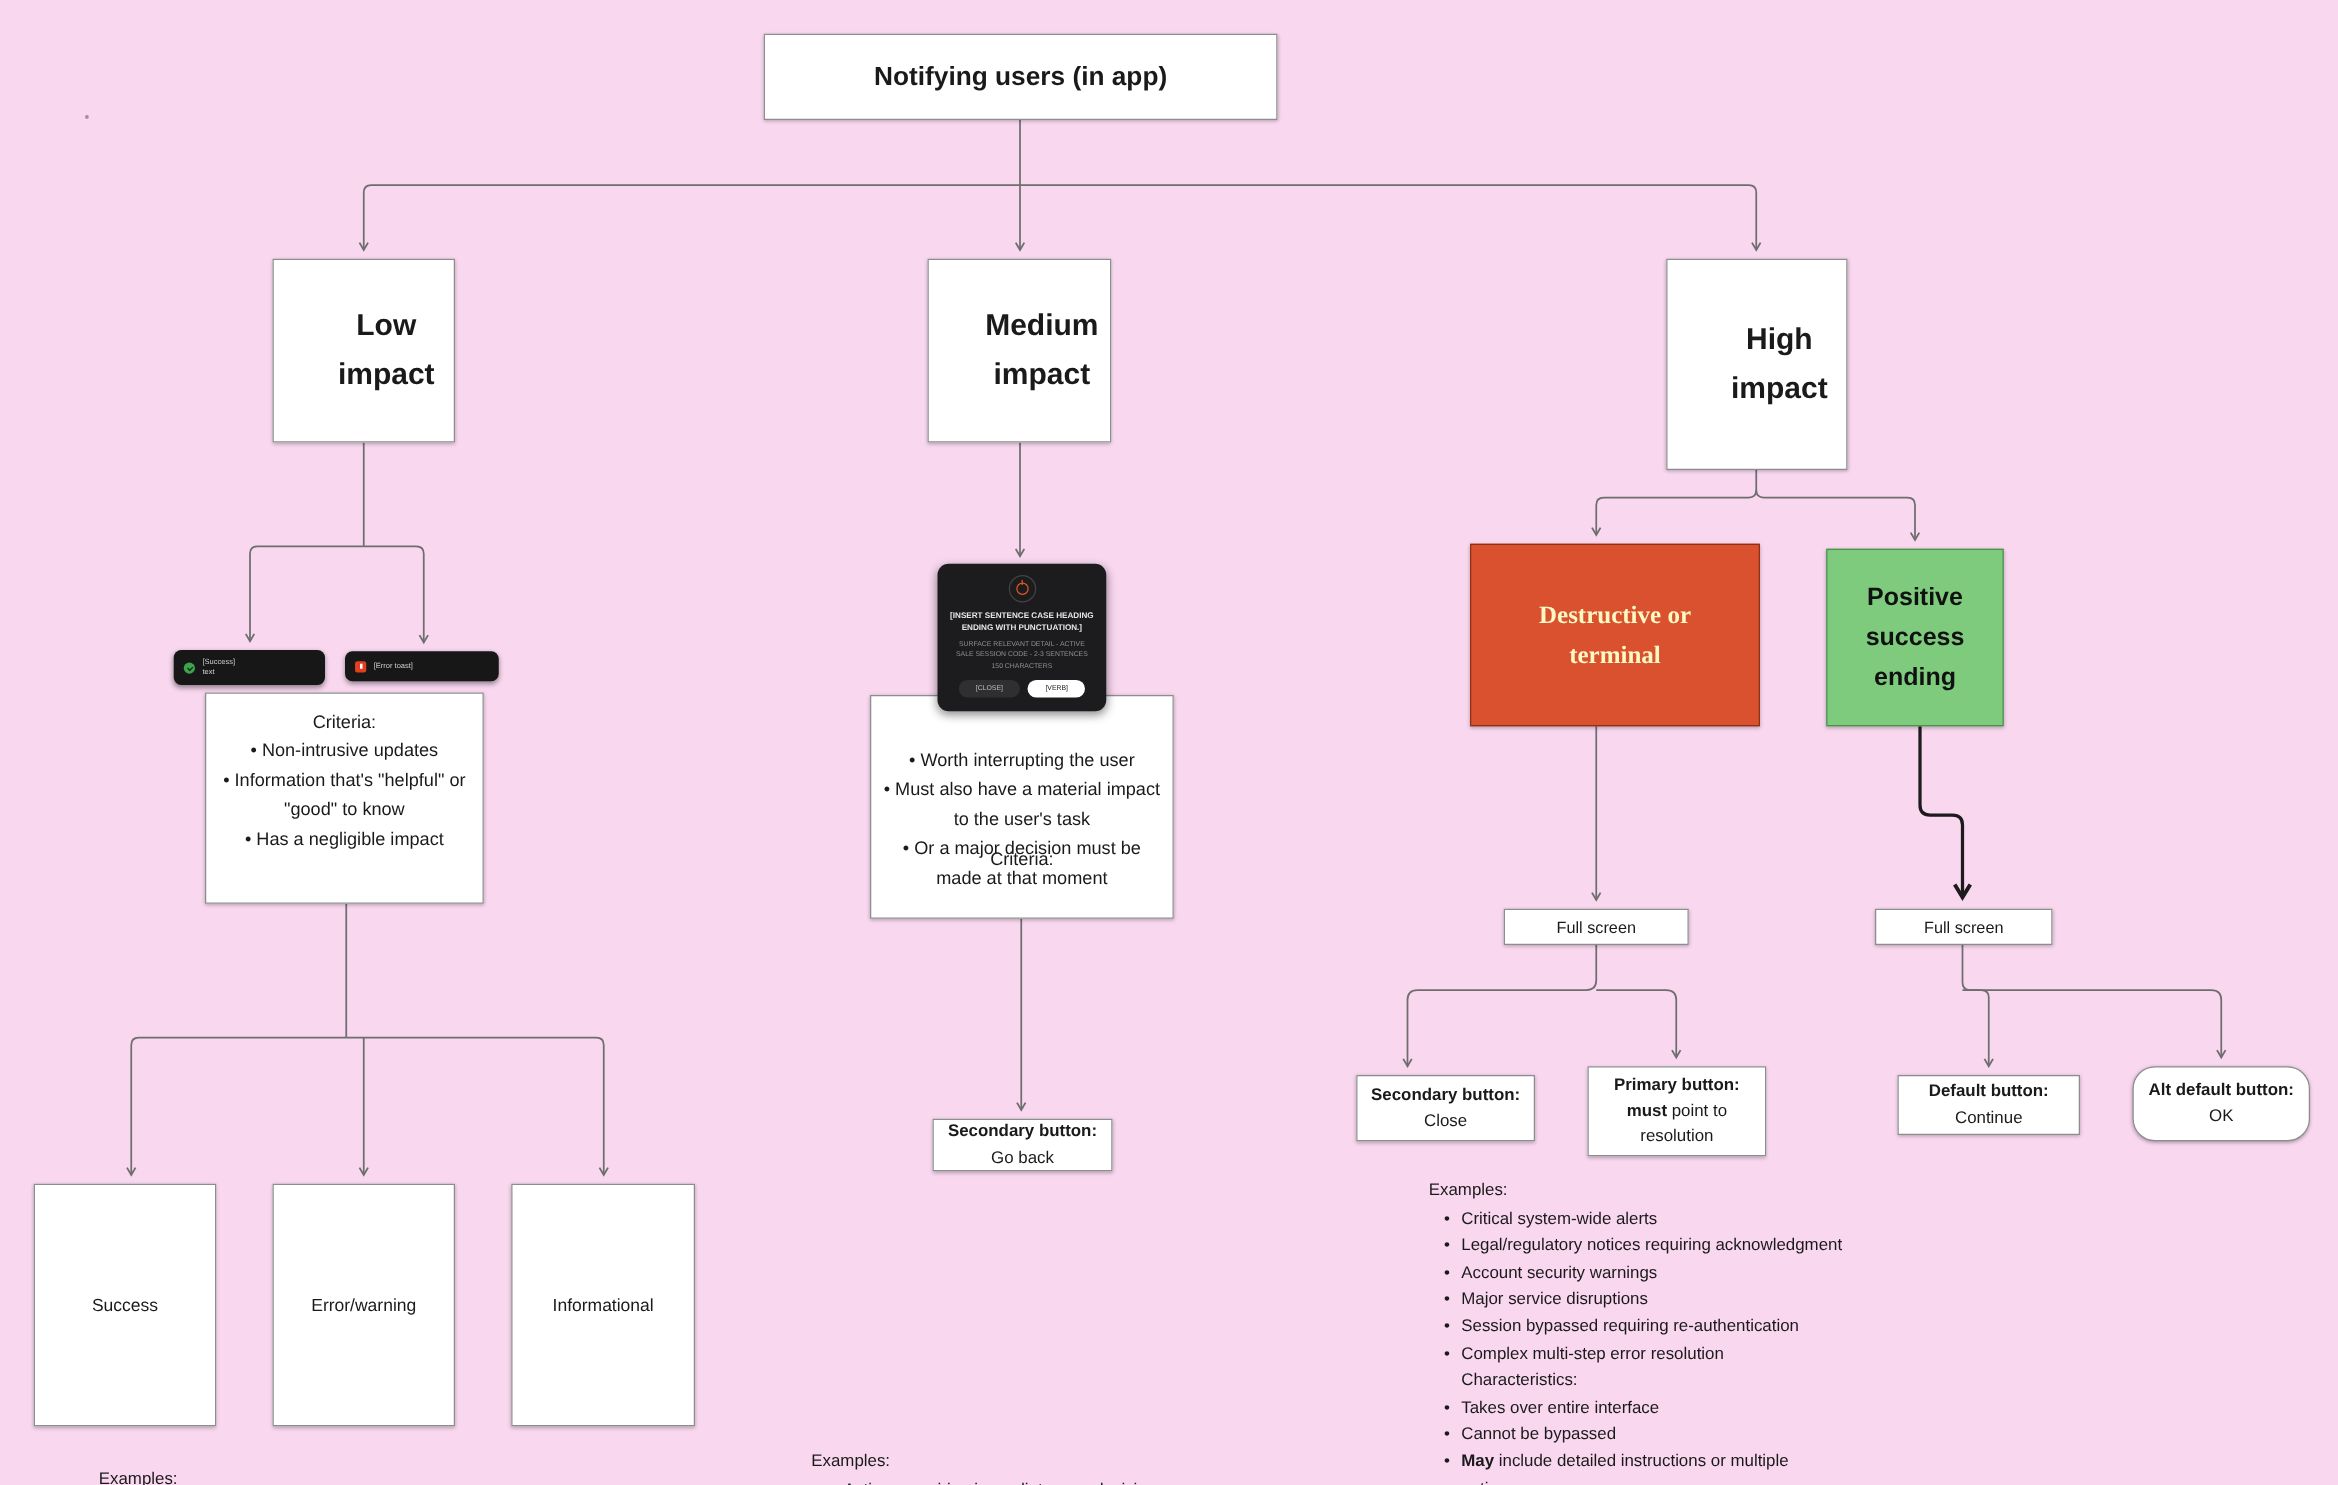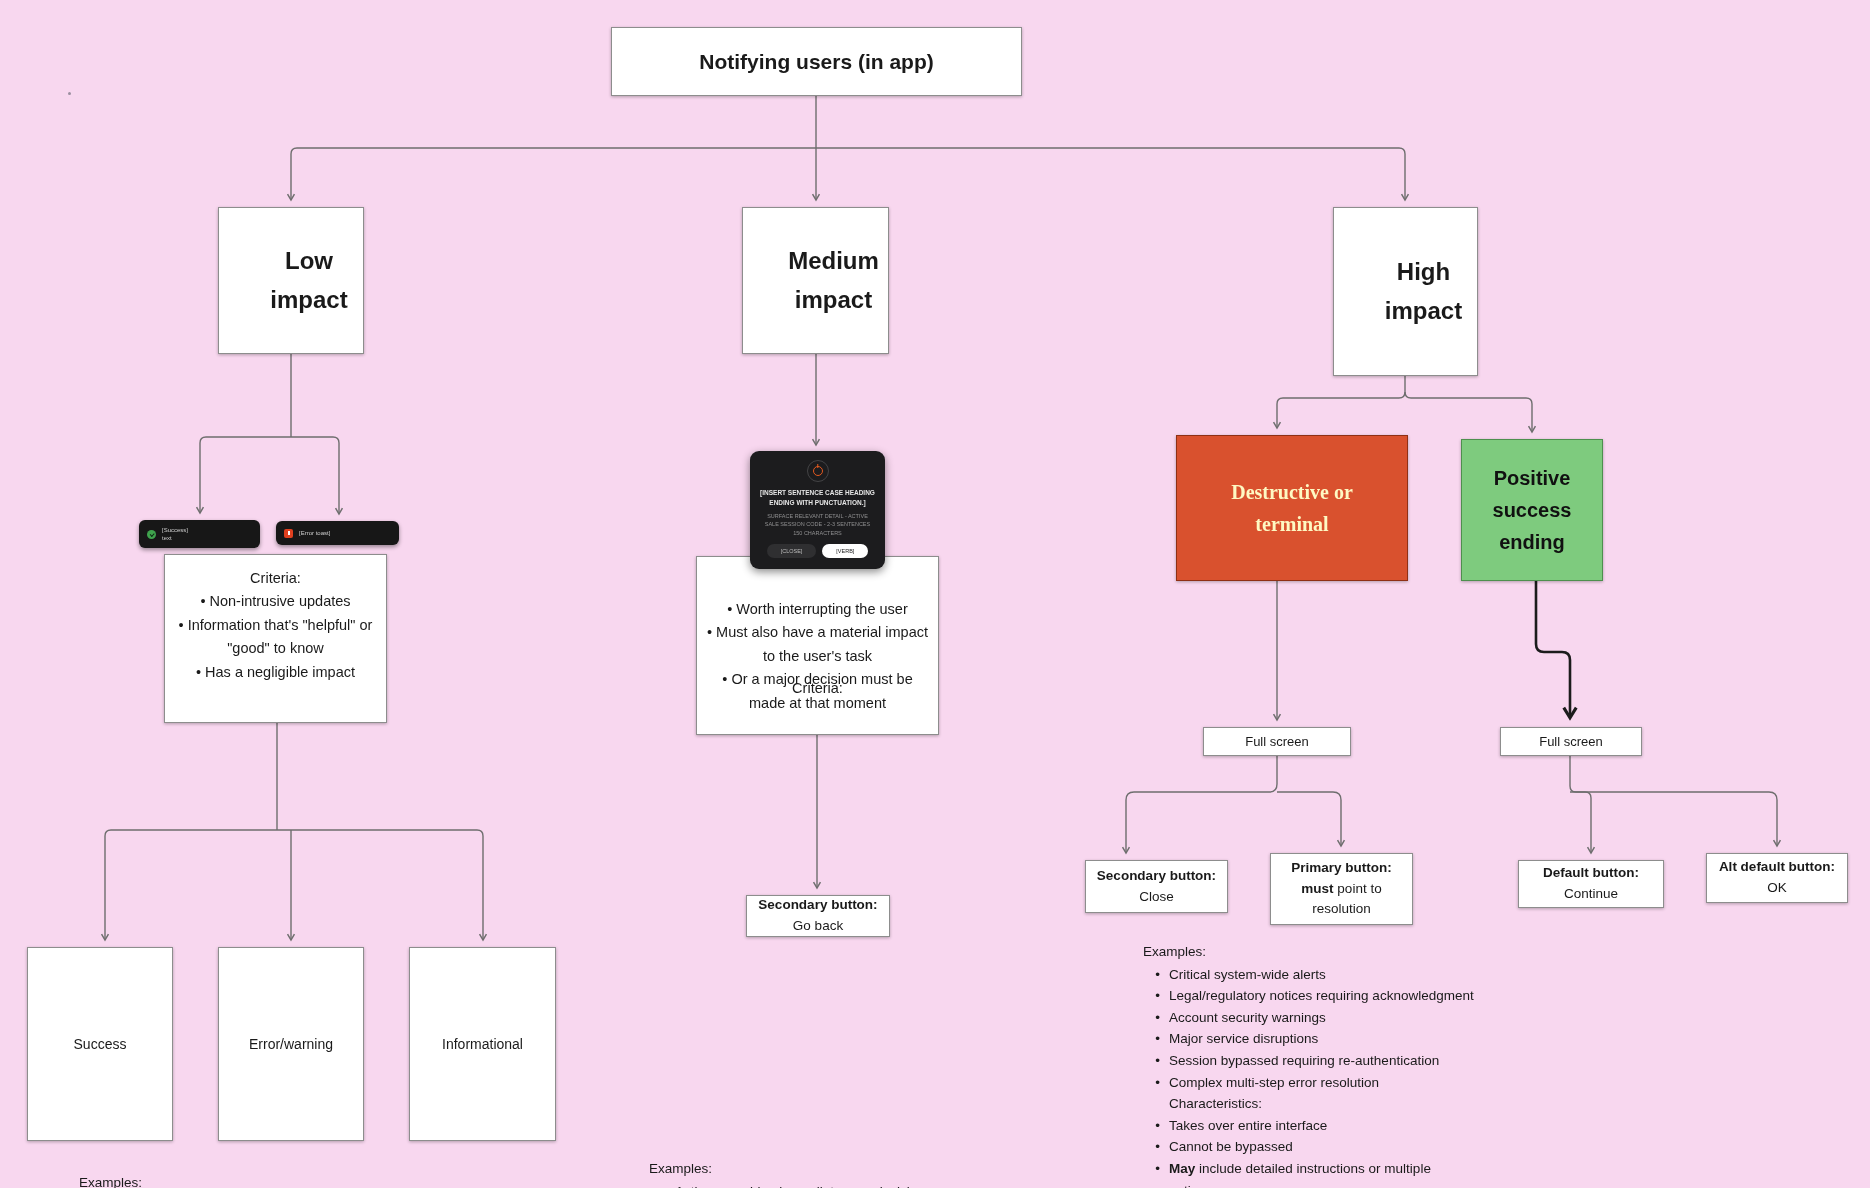--- a/index.html
+++ b/index.html
@@ -234,21 +234,21 @@
     <span>Close</span>
   </div>
   <div class="node btnbox" style="left:1270px;top:853px;width:143px;height:72px;">
     <span class="bt">Primary button:</span>
     <span><b>must</b><span> point to resolution</span></span>
   </div>
   <div class="node btnbox" style="left:1518px;top:860px;width:146px;height:48px;">
     <span class="bt">Default button:</span>
     <span>Continue</span>
   </div>
-  <div class="node btnbox" style="left:1706px;top:853px;width:142px;height:50px;">
+  <div class="node btnbox" style="left:1706px;top:853px;width:142px;height:60px;border-radius:18px;">
     <span class="bt">Alt default button:</span>
     <span>OK</span>
   </div>
 
   <div class="examples" style="left:1143px;top:941px;width:335px;">
     <div class="hd">Examples:</div>
     <div>
         <div class="li">
           <span class="mk">•</span>
           <span class="tx">Critical system-wide alerts</span>

